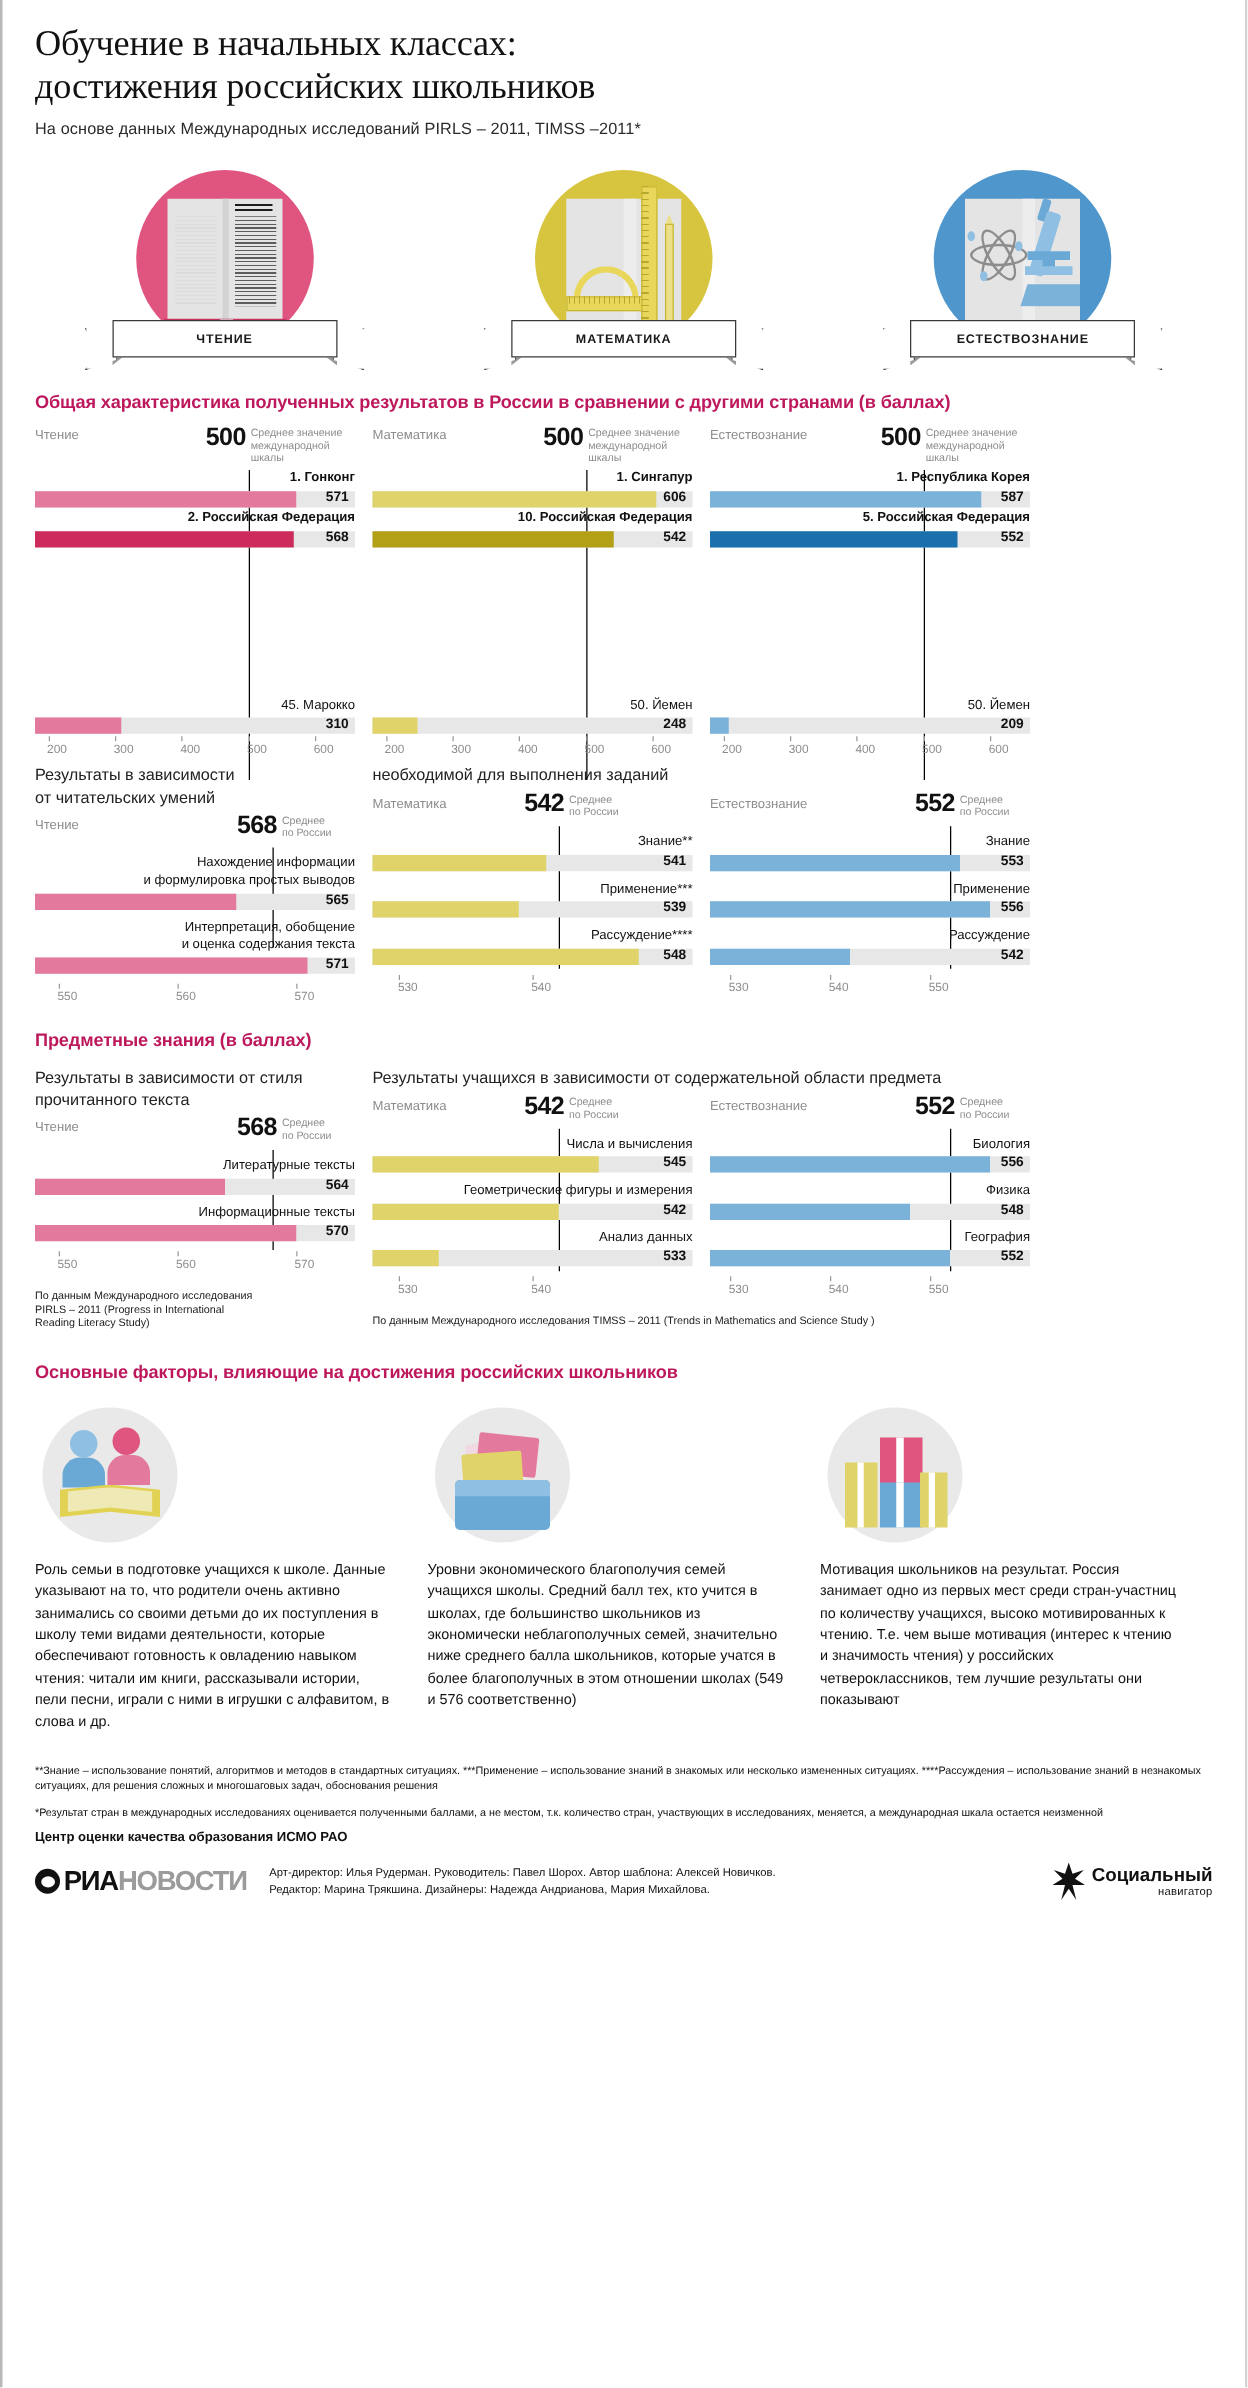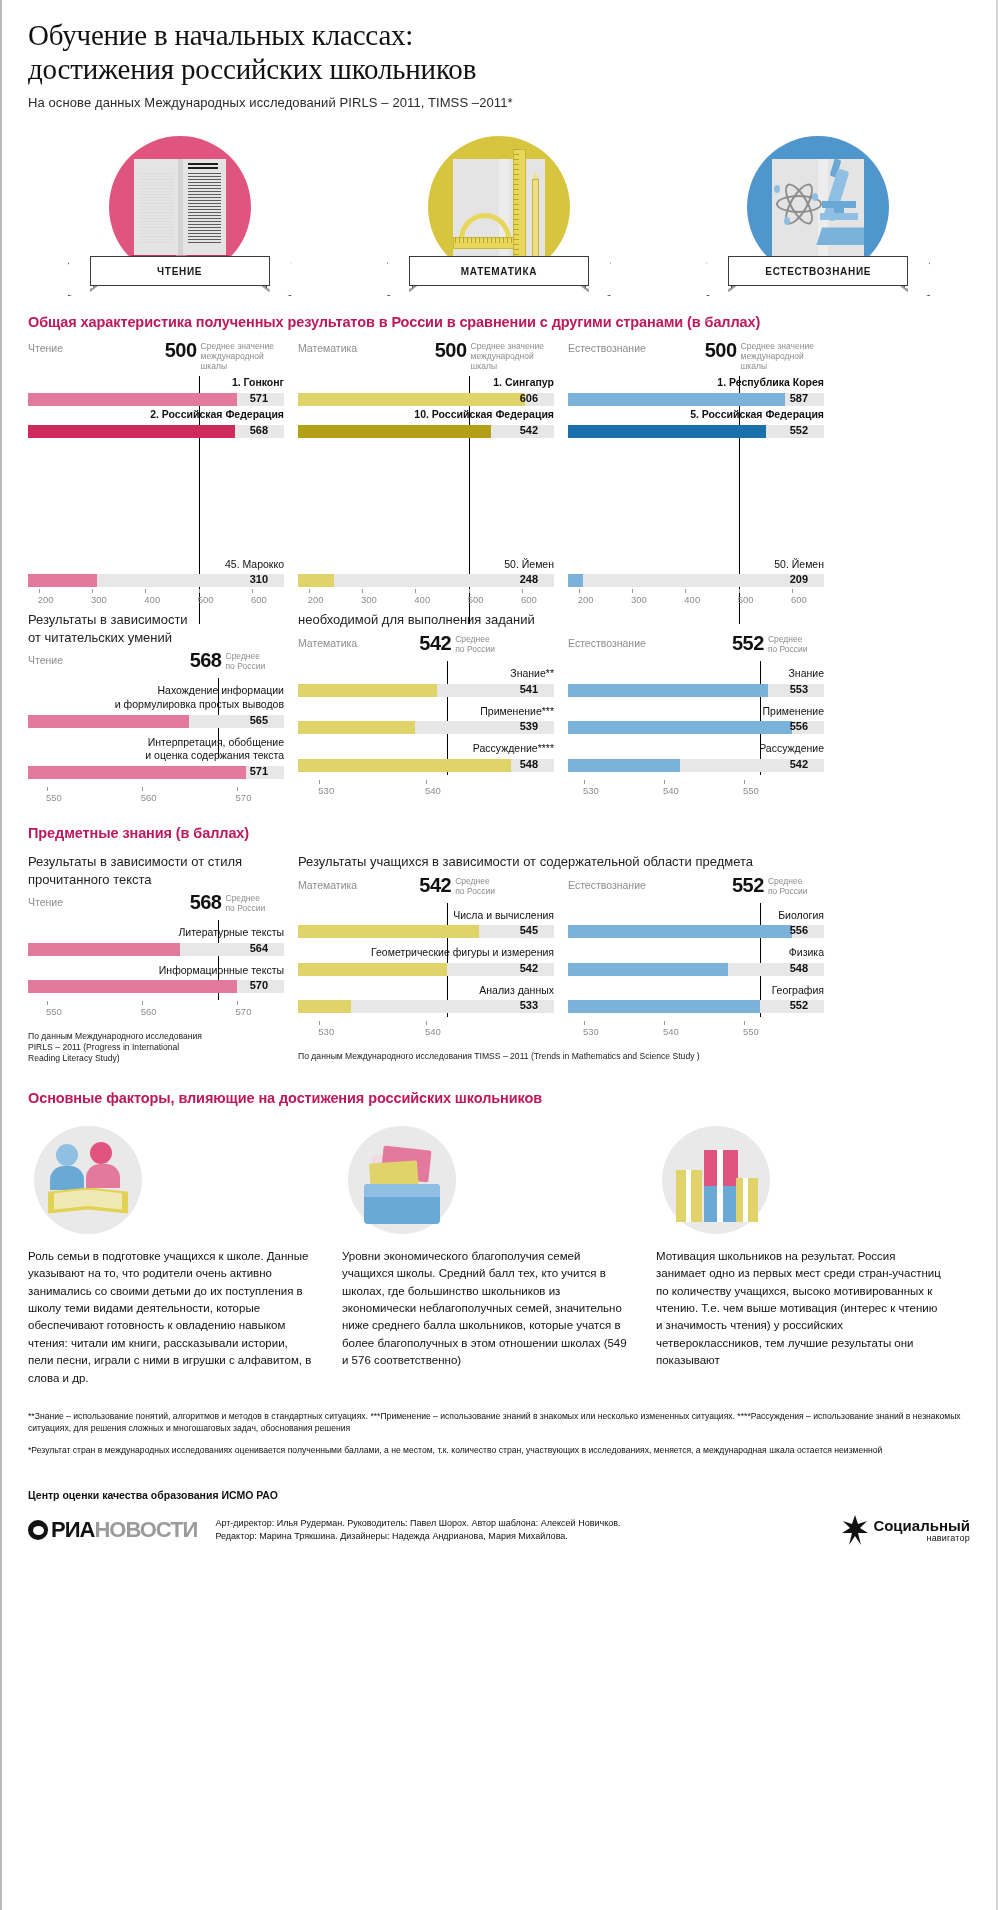--- a/index.html
+++ b/index.html
@@ -146,21 +146,21 @@
   .avg-num { font-size: 20px; font-weight: 700; color:#111; letter-spacing:-0.5px; line-height:1; }
   .avg-txt { font-size: 8.5px; color:#8d8d8d; line-height:1.18; margin-left:4px; padding-top:1px; }
 
   .avg-line { position:absolute; width:1px; background:#000; }
 
   .bar-row { position: relative; margin-bottom: 2px; }
   .bar-name { font-size: 10.5px; font-weight:700; color:#111; line-height:1.3; margin-bottom:3px;text-align:right; }
   .bar-name.reg { font-weight: 400; }
   .bar-track { position: relative; height: 13px; background:#e7e7e7; width:100%; }
   .bar-fill { position:absolute; left:0; top:0; height:13px; }
-  .bar-val { position:absolute; right:16px; top:-1px; font-size:11px; font-weight:700; color:#111; }
+  .bar-val { position:absolute; right:5px; top:-1px; font-size:11px; font-weight:700; color:#111; }
 
   .axis { position:relative; height:22px; margin-top:2px; }
   .axis .tick { position:absolute; top:0; width:1px; height:4px; background:#9a9a9a; }
   .axis .tlab { position:absolute; top:5px; font-size:9.5px; color:#8d8d8d; transform: translateX(-50%); }
   .axis .tlab.lft { transform:none; }
 
   .note { font-size:8.6px; color:#222; line-height:1.25; margin-top:8px; }
 
   
   .factors { display:flex; gap: 28px; margin-top: 16px; }
@@ -183,21 +183,21 @@
      border-radius:4px; }
   .f2-flap { position:absolute; left:16px; top:58px; width:76px; height:13px; background:#8fbfe2;
      border-radius:4px 4px 0 0; }
 
   
   .gift { position:absolute; }
   .gift-rib-v { position:absolute; background:#fff; }
 
   
   .fn { font-size:8.6px; line-height:1.35; color:#111; margin-top: 10px; }
-  .center-line { font-size:10.5px; font-weight:700; margin-top:33px; color:#111; }
+  .center-line { font-size:10.5px; font-weight:700; margin-top:8px; color:#111; }
 
   
   .footer { display:flex; align-items:center; margin-top: 14px; padding-bottom: 18px; }
   .ria { display:flex; align-items:center; font-size:22px; font-weight:700; letter-spacing:-1px; }
   .ria-dot { width:20px; height:20px; border-radius:50%; background:#111; margin-right:3px;
      position:relative; }
   .ria-dot:after{content:"";position:absolute;left:5px;top:6px;width:11px;height:9px;border-radius:50%;
      background:#fff;}
   .ria-a { color:#111; }
   .ria-b { color:#9b9b9b; }

